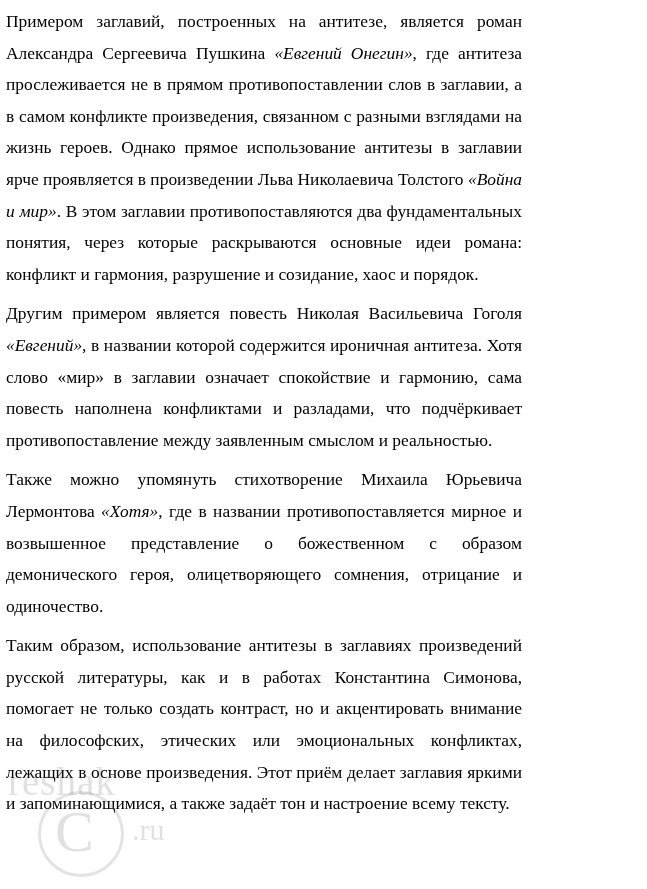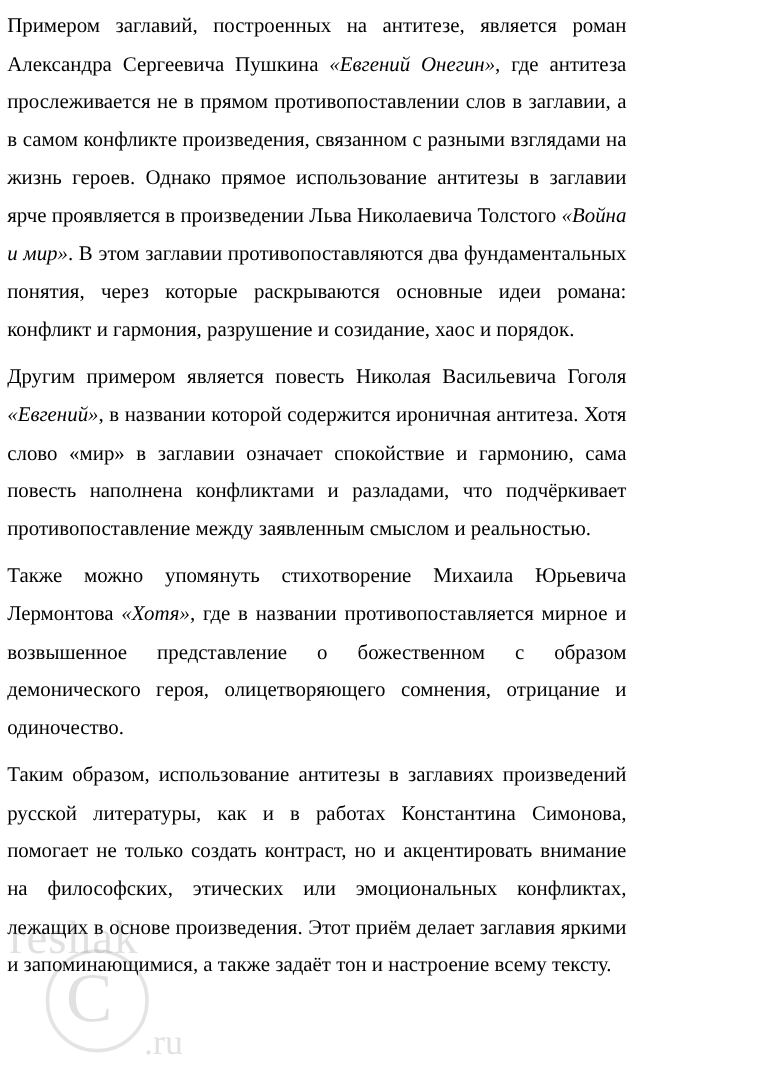--- a/index.html
+++ b/index.html
@@ -54,27 +54,26 @@
     top: 42px;
     font-family: Liberation Serif, serif;
     font-size: 39px;
     letter-spacing: 1px;
     color: rgba(120,120,120,0.22);
     white-space: nowrap;
     font-weight: normal;
   }
   .wm-sub {
     position: absolute;
-    left: 120px;
+    left: 132px;
     top: 96px;
     font-family: "Liberation Serif", "DejaVu Serif", serif;
     font-size: 30px;
     color: rgba(120,120,120,0.22);
     white-space: nowrap;
-    margin-top: 39px;
   }
   .wm-circle {
     position: absolute;
     left: 38px;
     top: 74px;
     width: 86px;
     height: 86px;
     border: 3px solid rgba(120,120,120,0.20);
     border-radius: 50%;
     box-sizing: border-box;

